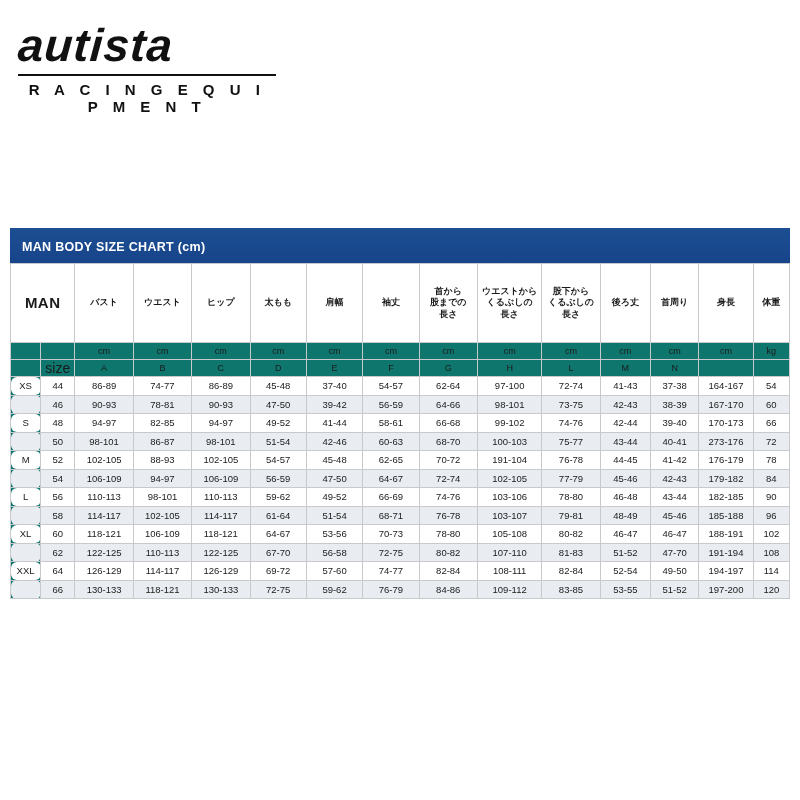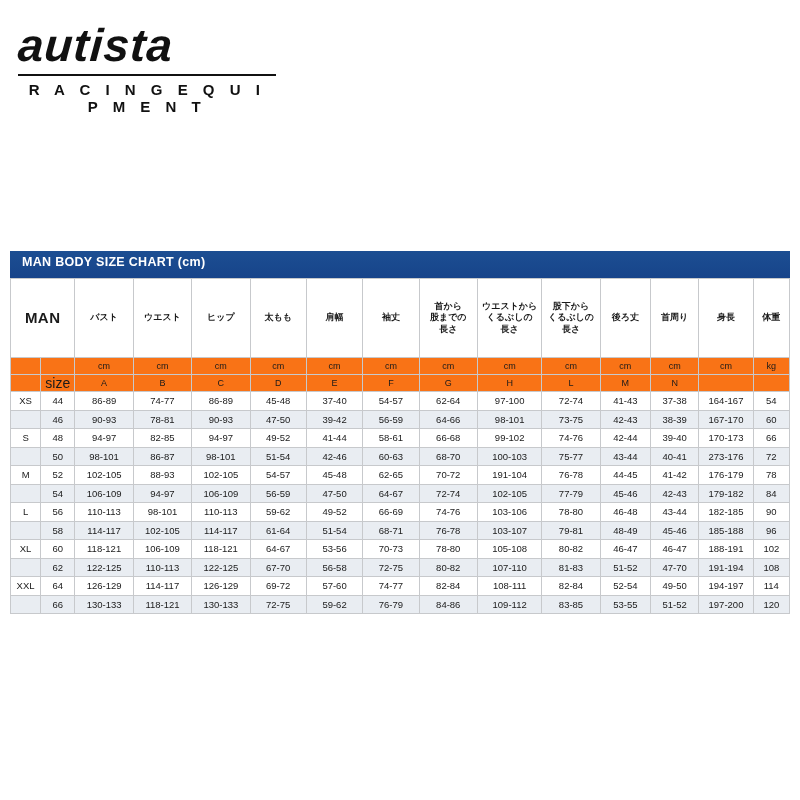--- a/index.html
+++ b/index.html
@@ -56,29 +56,28 @@
     top: 228px;
     width: 780px;
   }
   .chart-title {
     background: #1d4f91;
     background: linear-gradient(#1c4e92, #17448a);
     color: #ffffff;
     font-size: 12.5px;
     font-weight: 700;
     letter-spacing: .3px;
-    padding: 4px 12px 9px 12px;
-    margin-top: 23px;
+    padding: 12px 12px 9px 12px;
   }
 
   table.size-chart {
     border-collapse: collapse;
     width: 780px;
     table-layout: fixed;
-    background: #f97316;
+    background: #0f766e;
   }
   table.size-chart td,
   table.size-chart th {
     border: 1px solid #c7c9cc;
     text-align: center;
     vertical-align: middle;
     font-size: 9.5px;
     color: #1a1a1a;
     padding: 0;
     height: 17px;
@@ -124,20 +123,21 @@
   .row-alt td {
     background: #e9edf2;
   }
   .row-plain td {
     background: #ffffff;
   }
   td.size-letter {
     font-weight: 700;
     font-size: 10.5px;
     background: #ffffff;
+    border-radius: 6px;
   }
   td.size-letter.alt {
     background: #e9edf2;
   }
 </style>
 </head>
 <body>
 
 <div class="logo-block">
   <div class="logo-word">autista</div>

